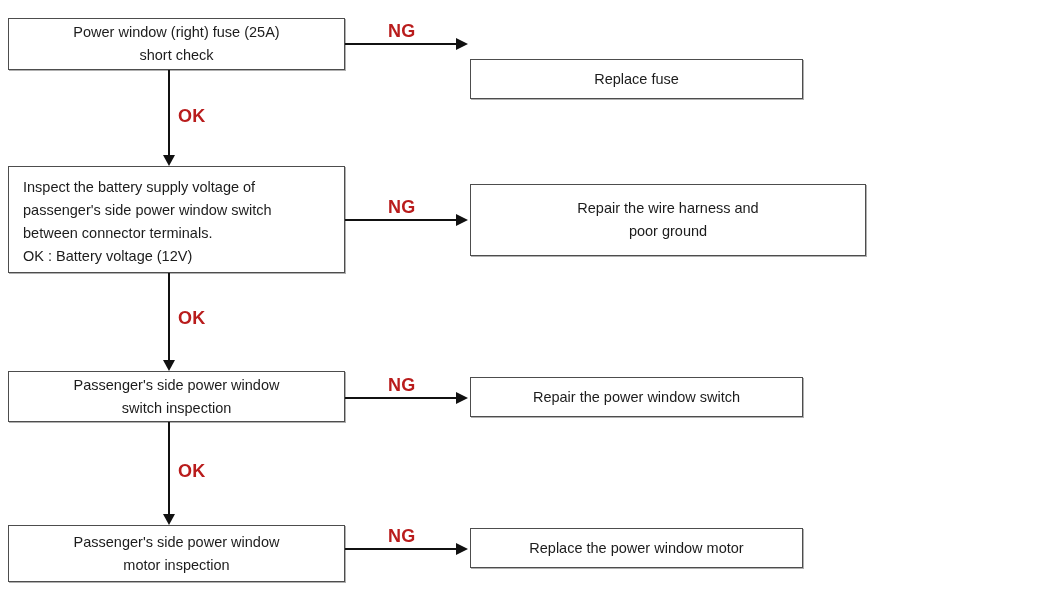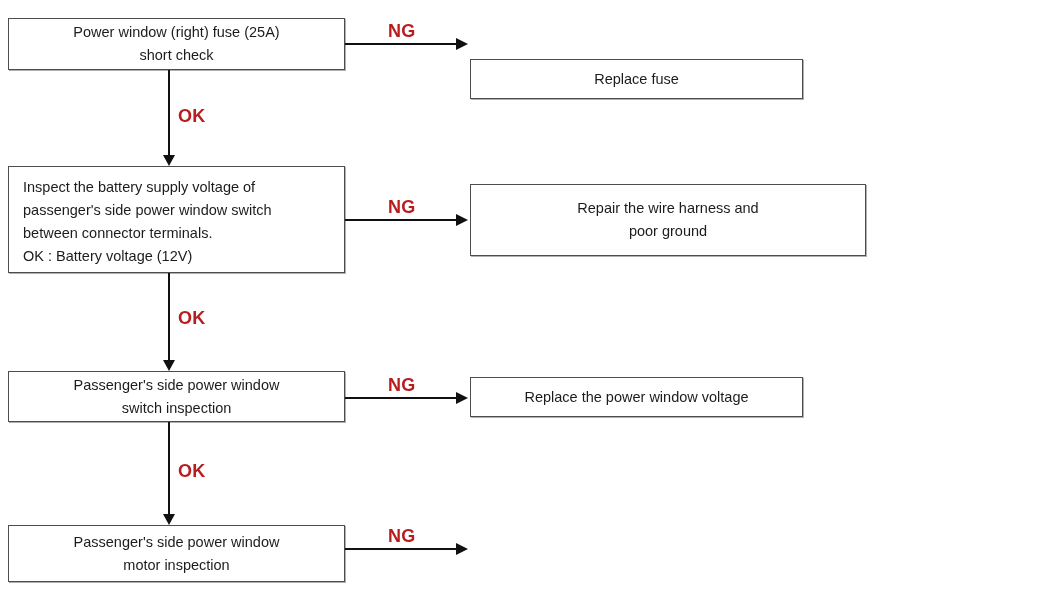--- a/index.html
+++ b/index.html
@@ -133,30 +133,33 @@
   <div class="node center" style="left:8px; top:371px; width:337px; height:51px;">
     <span class="node-text">Passenger's side power window
 switch inspection</span>
   </div>
 
   <div class="hline" style="left:345px; top:397px; width:113px;"></div>
   <div class="arrow-right" style="left:456px; top:392px;"></div>
   <div class="edge-label" style="left:388px; top:375px;">NG</div>
 
   <div class="node center" style="left:470px; top:377px; width:333px; height:40px;">
-    <span class="node-text">Replace the power window voltage</span>
+    <span class="node-text">Repair the power window switch</span>
   </div>
 
   <div class="vline" style="left:168px; top:422px; height:92px;"></div>
   <div class="arrow-down" style="left:162.8px; top:514px;"></div>
   <div class="edge-label" style="left:178px; top:461px;">OK</div>
 
   <div class="node center" style="left:8px; top:525px; width:337px; height:57px;">
     <span class="node-text">Passenger's side power window
 motor inspection</span>
   </div>
 
   <div class="hline" style="left:345px; top:548px; width:113px;"></div>
   <div class="arrow-right" style="left:456px; top:543px;"></div>
   <div class="edge-label" style="left:388px; top:526px;">NG</div>
 
+  <div class="node center" style="left:470px; top:528px; width:333px; height:40px;">
+    <span class="node-text">Replace the power window motor</span>
+  </div>
 
 </div>
 
 </body></html>

